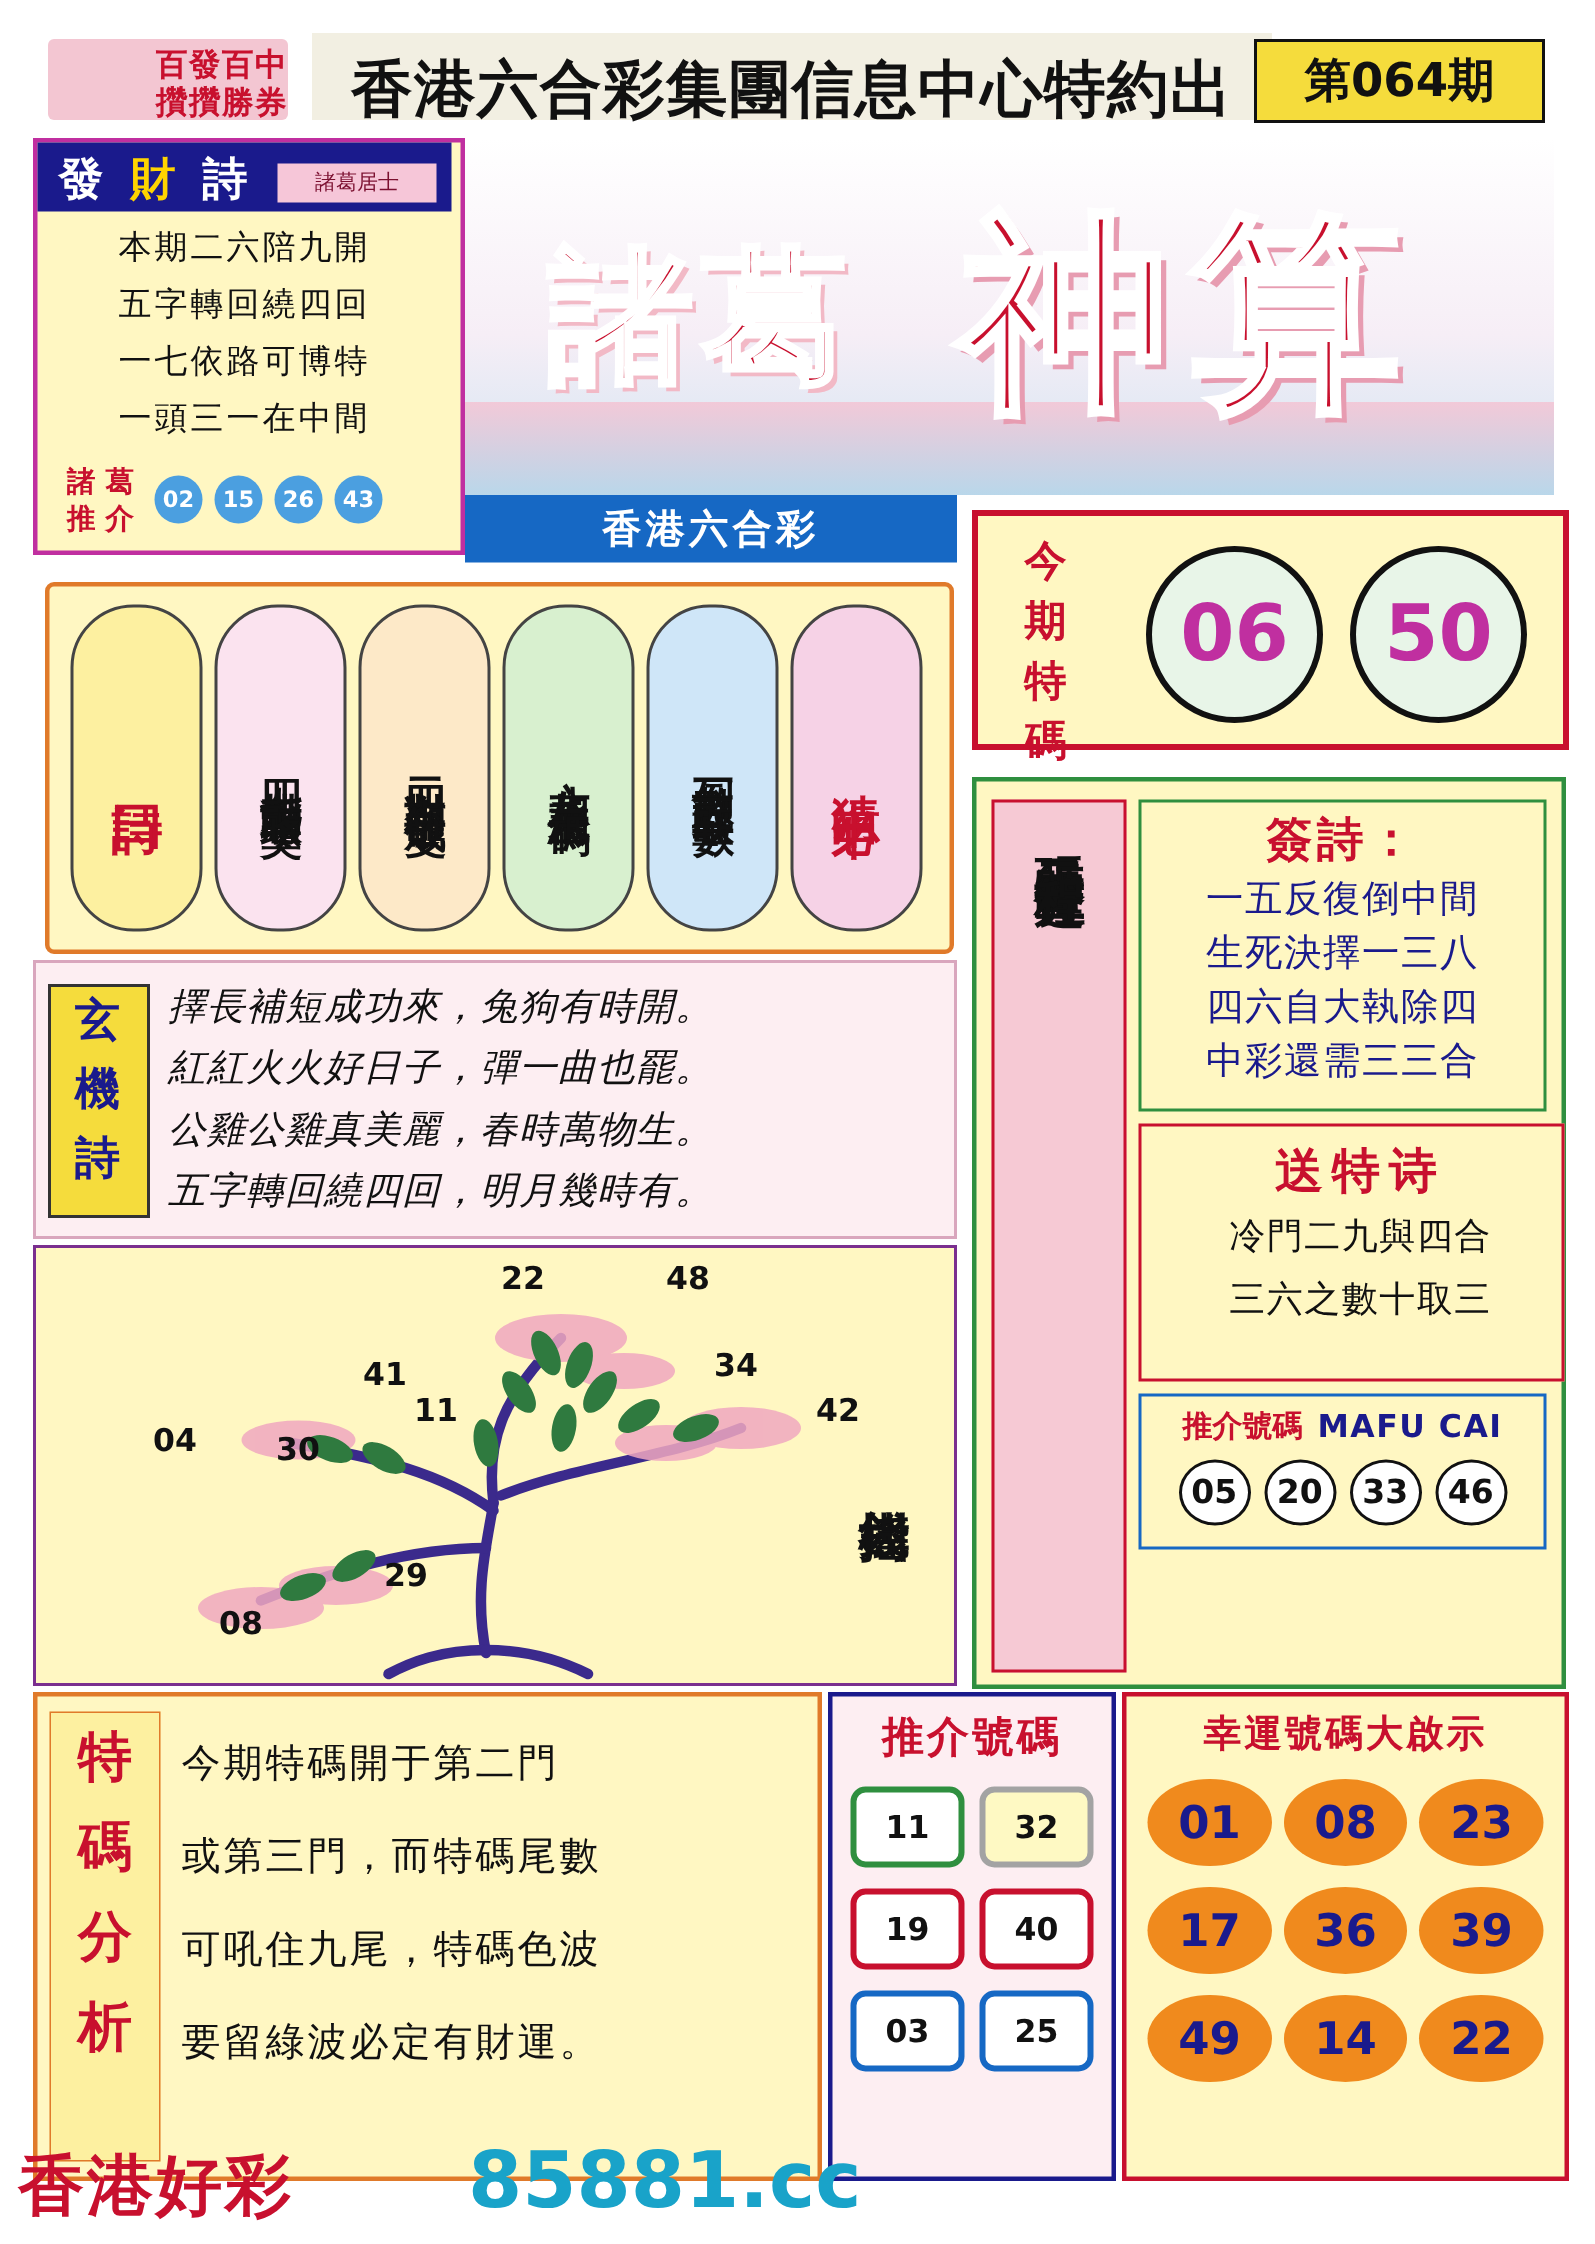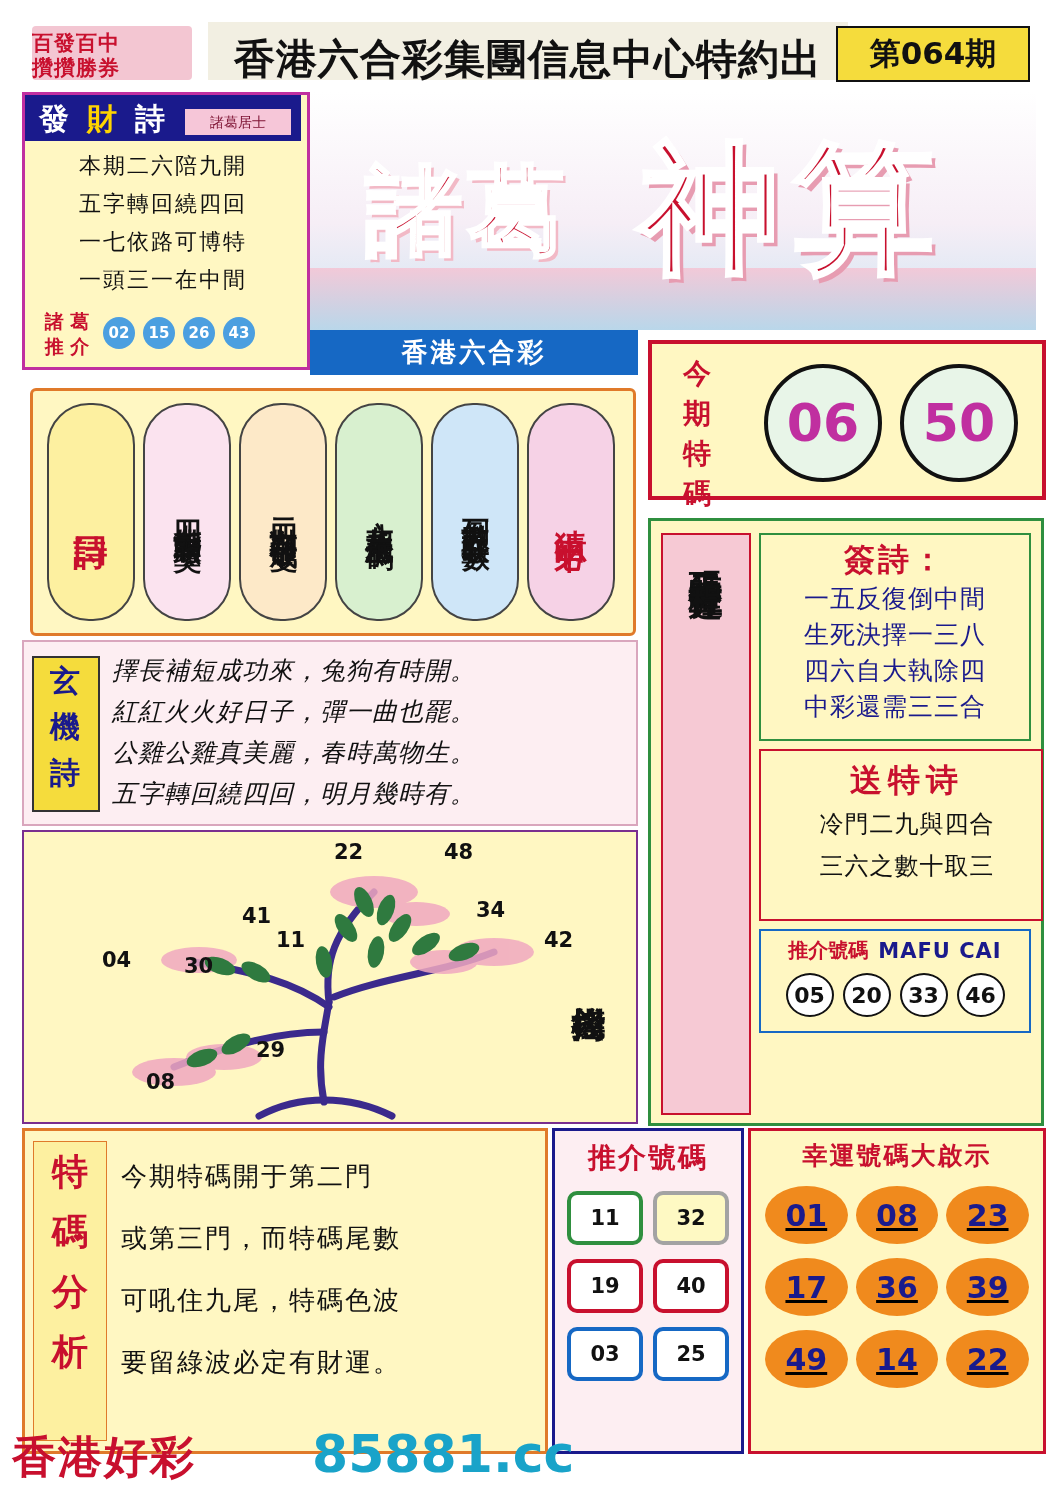--- a/index.html
+++ b/index.html
@@ -8,21 +8,21 @@
     background:#ffffff;
     font-family:"DejaVu Sans","Liberation Sans",sans-serif;
     position:relative;overflow:hidden;
   }
   .page{position:absolute;left:0;top:0;width:1063px;height:1496px;}
 
   
   .hdr{position:absolute;left:18px;top:22px;width:1022px;height:62px;}
   .hdr-logo{position:absolute;left:14px;top:4px;width:160px;height:54px;
     background:#f3c6d2;border-radius:4px;}
-  .hdr-logo .l1,.hdr-logo .l2{position:absolute;left:0;width:160px;text-align:left;
+  .hdr-logo .l1,.hdr-logo .l2{position:absolute;left:0;width:160px;text-align:right;
     color:#c8102e;font-weight:bold;font-size:21px;letter-spacing:1px;}
   .hdr-logo .l1{top:3px;}
   .hdr-logo .l2{top:28px;}
   .hdr-band{position:absolute;left:190px;top:0;width:640px;height:58px;background:#f2efe2;}
   .hdr-title{position:absolute;left:200px;top:10px;width:620px;text-align:center;
     font-size:41px;font-weight:bold;color:#111;letter-spacing:1px;}
   .hdr-issue{position:absolute;left:818px;top:4px;width:190px;height:52px;
     background:#f5dc3c;border:2px solid #111;display:flex;align-items:center;justify-content:center;}
   .hdr-issue span{font-size:31px;font-weight:bold;color:#111;}
 
@@ -136,21 +136,21 @@
     background:#fdeef2;border:3px solid #1a1a8c;}
   .rec-h{text-align:center;font-size:28px;font-weight:bold;color:#c8102e;margin-top:8px;letter-spacing:2px;}
   .rec-grid{display:grid;grid-template-columns:1fr 1fr;gap:14px 10px;margin:14px 12px 0;}
   .rec-grid .b{height:46px;display:flex;align-items:center;justify-content:center;
     font-size:21px;font-weight:bold;color:#111;border-radius:10px;}
 
   
   .luck{position:absolute;left:748px;top:1128px;width:292px;height:320px;
     background:#fff7c2;border:3px solid #c8102e;}
   .luck-h{text-align:center;font-size:25px;font-weight:bold;color:#c8102e;margin-top:8px;letter-spacing:2px;}
-  .luck-grid{display:grid;grid-template-columns:repeat(3,1fr);gap:14px 8px;margin:14px 14px 0;text-decoration:underline;}
+  .luck-grid{display:grid;grid-template-columns:repeat(3,1fr);gap:14px 8px;margin:14px 14px 0;}
   .luck-grid span{height:58px;border-radius:50%;background:#f08a1d;color:#1a1a8c;
     display:flex;align-items:center;justify-content:center;font-size:30px;font-weight:bold;}
 
   
   .wm{position:absolute;left:12px;top:1424px;width:700px;height:60px;}
   .wm .a{position:absolute;left:0;top:4px;font-size:44px;font-weight:bold;color:#c8102e;letter-spacing:2px;}
   .wm .b{position:absolute;left:300px;top:0;font-size:52px;font-weight:bold;color:#19a3c9;}
 </style>
 </head>
 <body>

